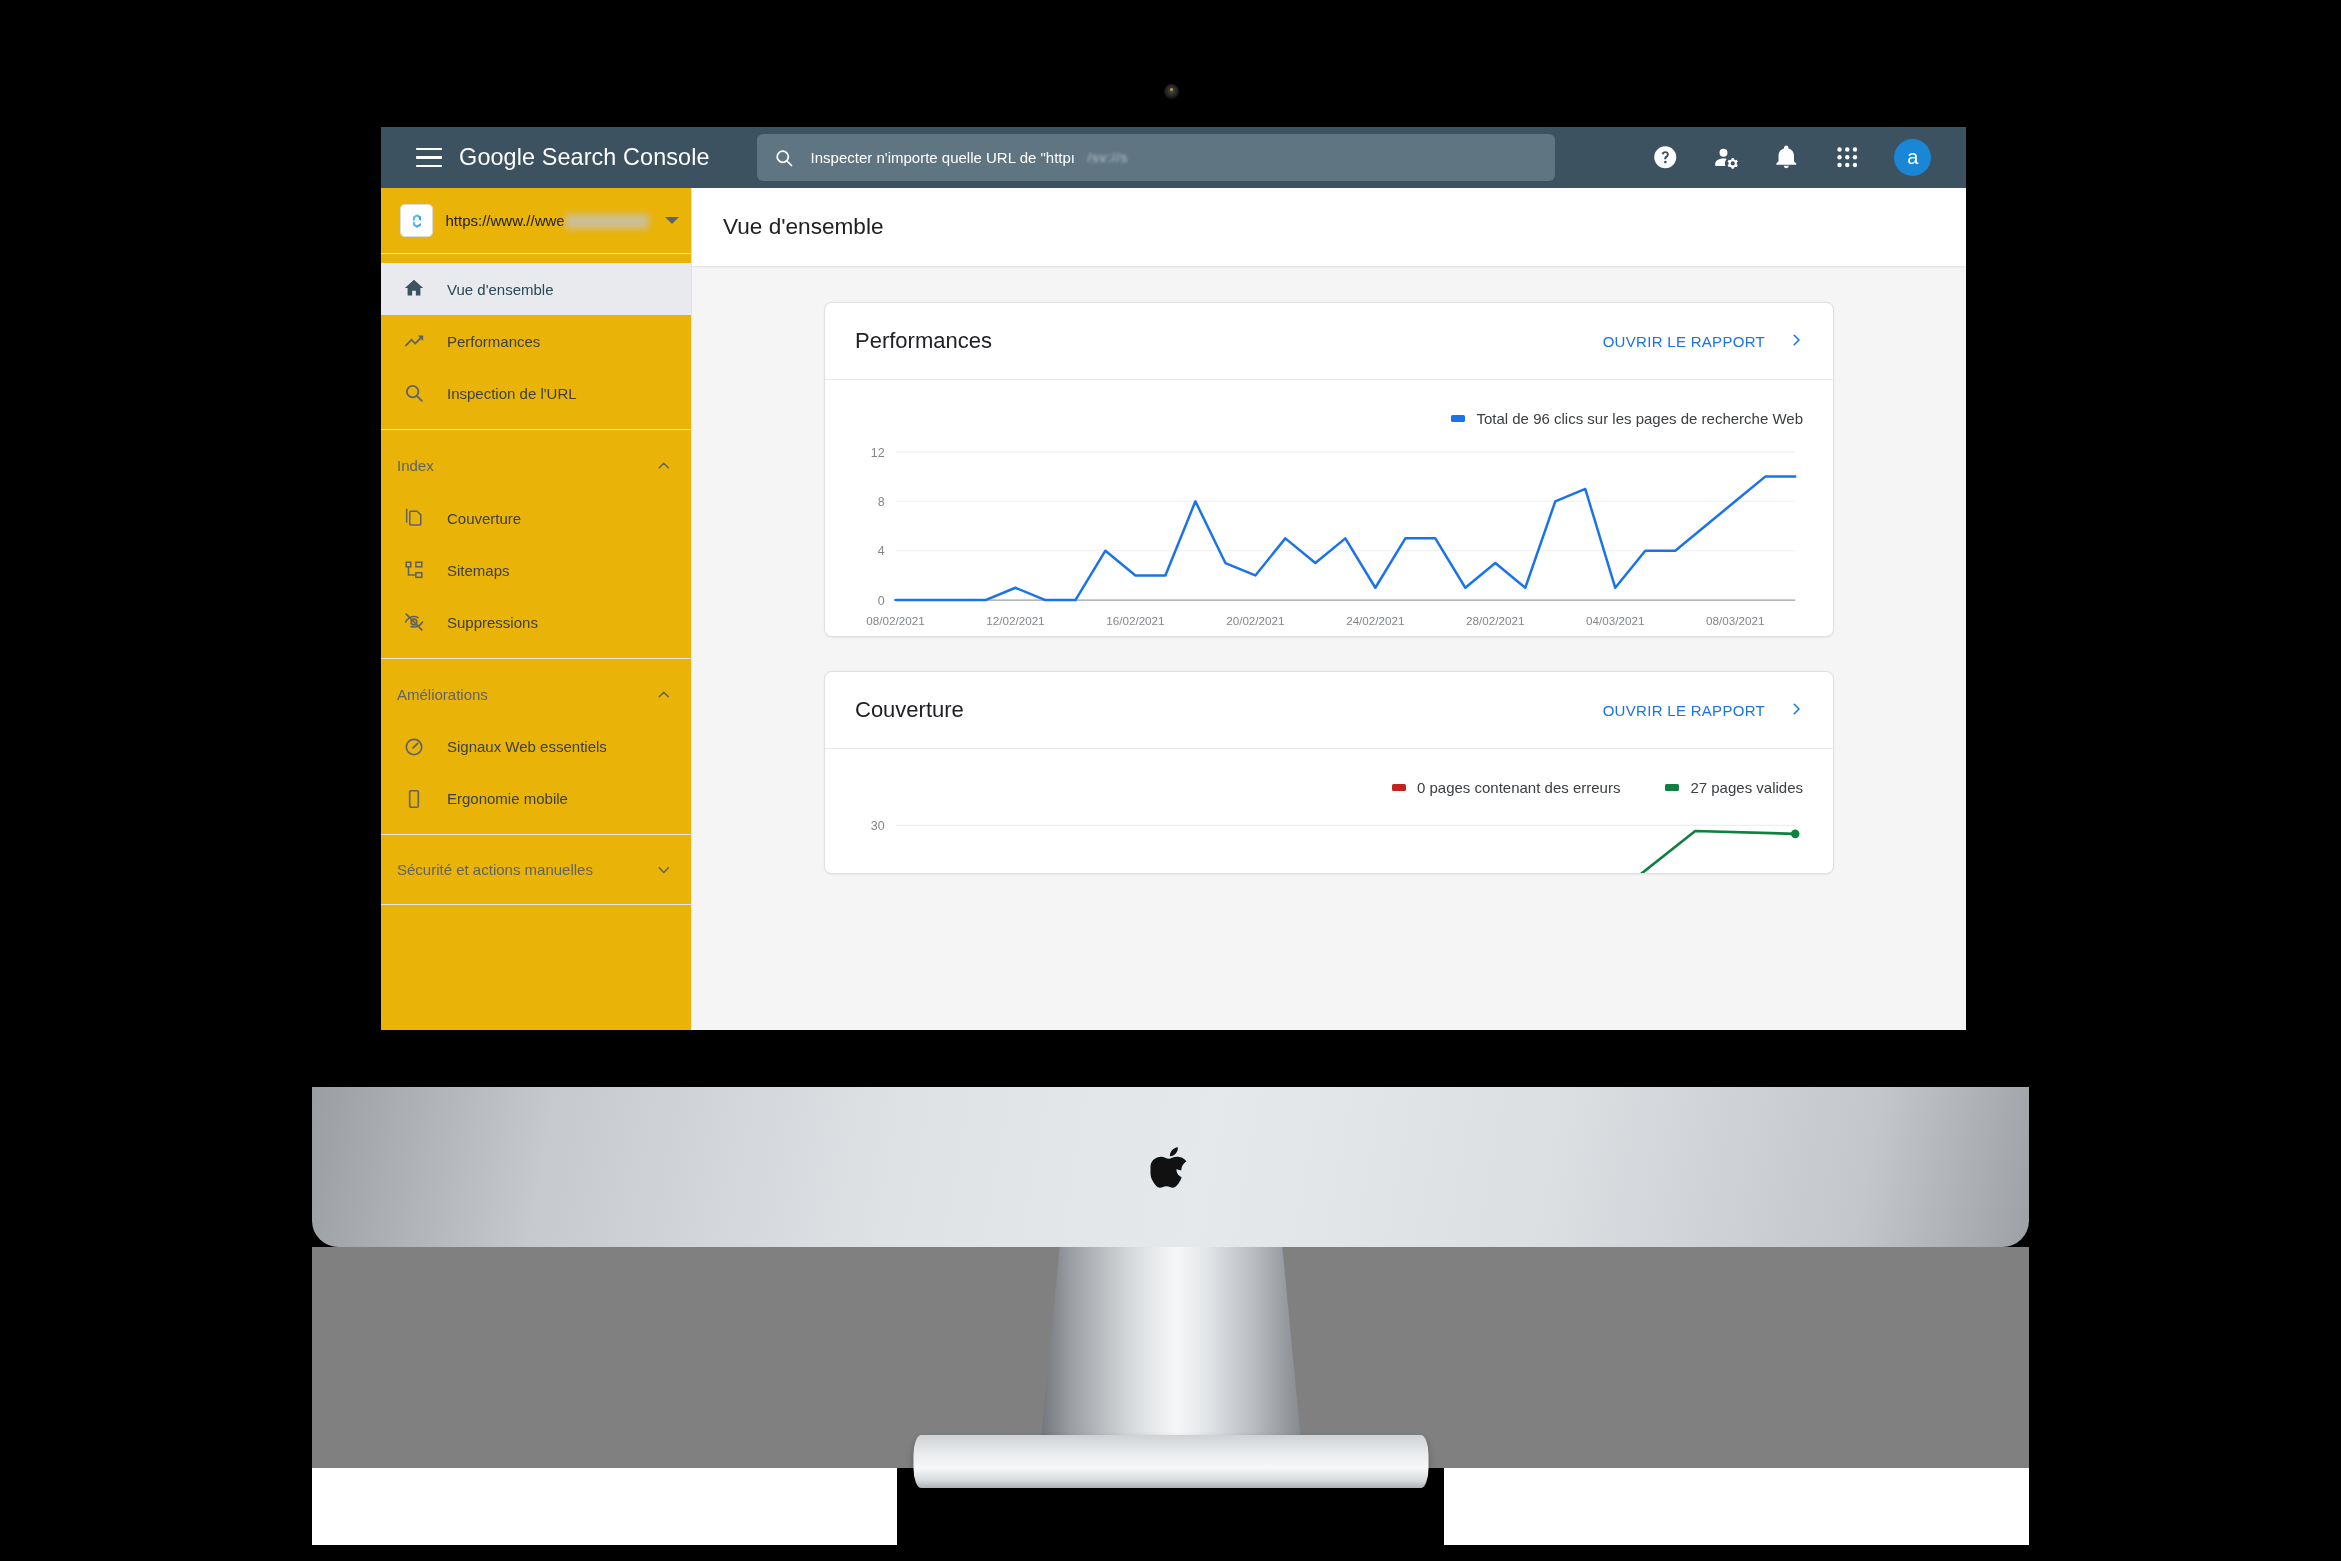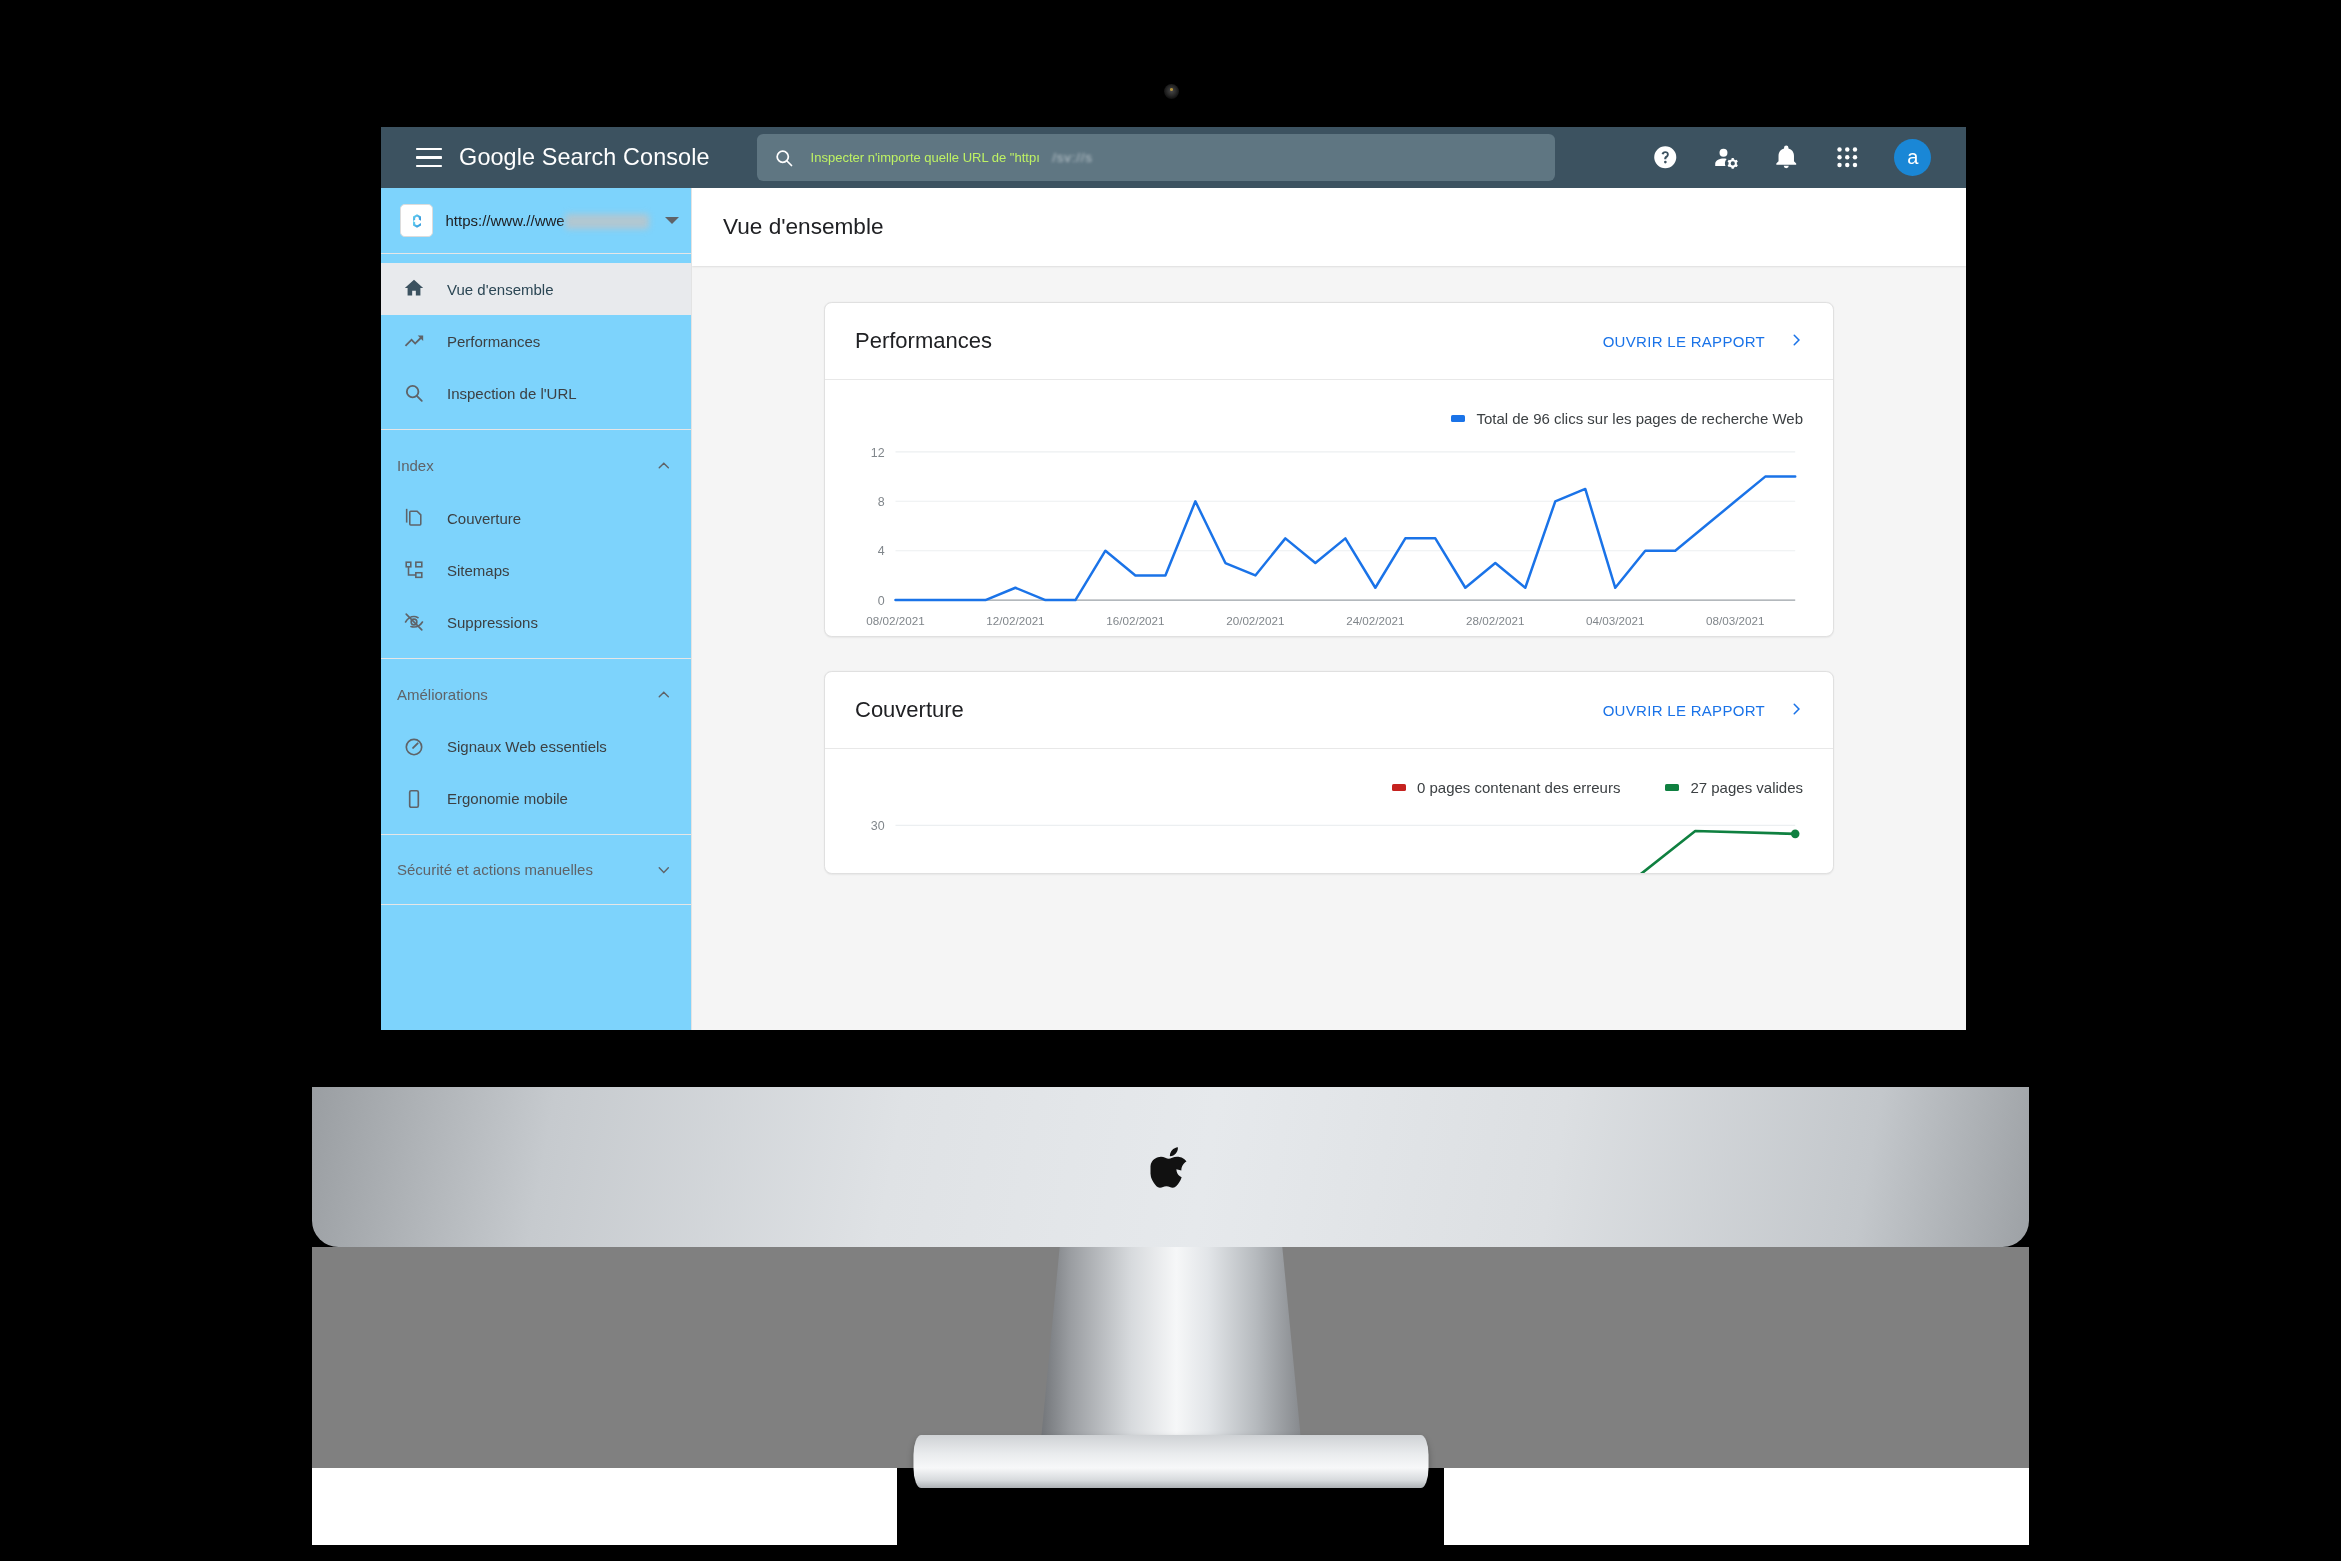--- a/index.html
+++ b/index.html
@@ -76,37 +76,37 @@
   .brand { color:#fff; font-size: 23.4px; letter-spacing: 0.1px; white-space: nowrap; }
   .brand b { font-weight: 500; }
   .brand i { font-style: normal; font-weight: 300; }
 
   .searchbar {
     margin-left: 47px; width: 798px; height: 47px;
     background: #5f7682; border-radius: 6.2px;
     display: flex; align-items: center; padding: 0 17px; cursor: text;
   }
   .search-icon { width: 20px; height: 20px; margin-right: 17px; flex: none; color: #fff; }
-  .search-ph { color: #bef264; font-size: 13px; white-space: nowrap; }
+  .search-ph { color: #ffffff; font-size: 15px; white-space: nowrap; }
   .search-blur {
     display:inline-block; margin-left: 12.5px; color:#cfd7dc; font-size: 13.3px;
     filter: blur(1.7px); opacity:.85; letter-spacing: 0.8px;
   }
 
   .header-right { margin-left: auto; display: flex; align-items: center; gap: 34px; padding-right: 15.6px; }
   .hicon { width: 26.5px; height: 26.5px; color: #fff; cursor: pointer; }
   .avatar {
     width: 37px; height: 37px; border-radius: 50%;
     background: #1a87d6; color: #fff; font-size: 20px;
     display:flex; align-items:center; justify-content:center; cursor:pointer;
   }
 
   
   .body-wrap { display:flex; height: 842px; }
-  .sidebar { width: 311px; background: #7dd3fc; border-right: 0.8px solid #e3e3e3; flex: none; }
+  .sidebar { width: 311px; background: #eab308; border-right: 0.8px solid #e3e3e3; flex: none; }
   .content { flex: 1; background: #f5f5f5; overflow: hidden; }
 
   
   .prop-select {
     height: 66px; display:flex; align-items:center; padding: 0 12.5px 0 19px;
     border-bottom: 0.8px solid #e6e6e6; cursor: pointer;
   }
   .prop-logo {
     width: 33px; height: 33px; border:0.8px solid #dcdcdc; border-radius:4.7px;
     display:flex; align-items:center; justify-content:center; flex:none; background:#fff;

